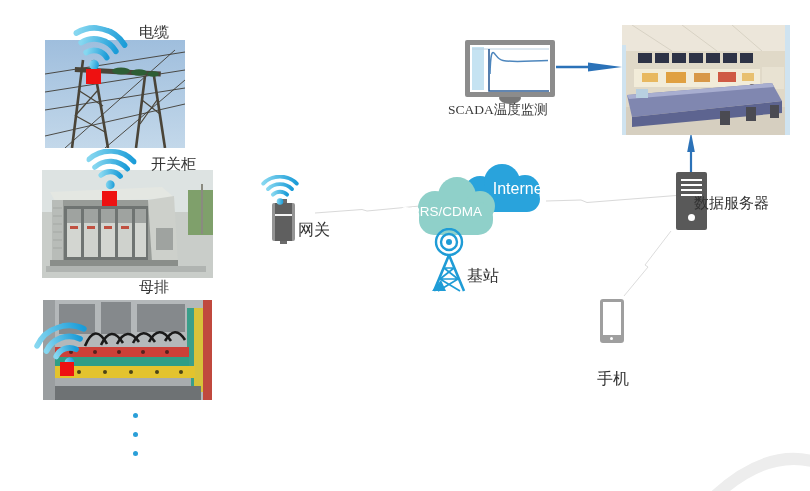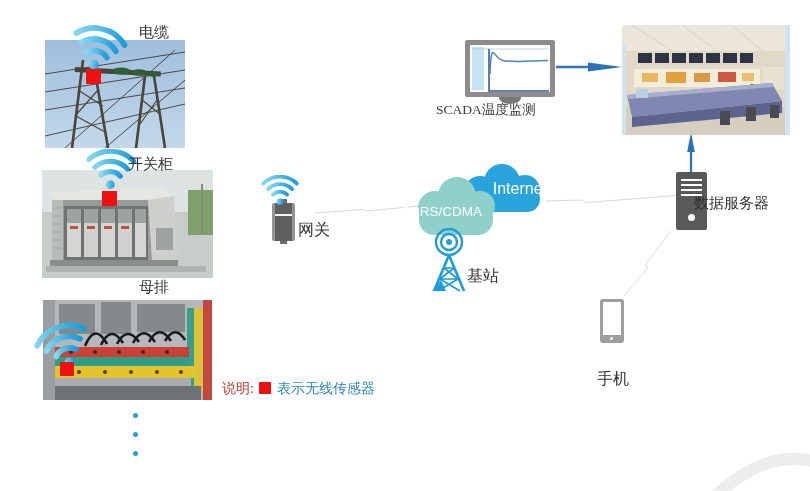--- a/index.html
+++ b/index.html
@@ -108,21 +108,21 @@
       <circle cx="20" cy="29" r="3.6" fill="url(#wifiGrad)"></circle>
       <g stroke="url(#wifiGrad)" stroke-width="4.2" fill="none" stroke-linecap="round">
         <path d="M12.2,21.6 A11,11 0 0 1 27.8,21.6"></path>
         <path d="M6.8,15.4 A18.7,18.7 0 0 1 33.2,15.4"></path>
         <path d="M1.6,9.4 A26,26 0 0 1 38.4,9.4"></path>
       </g>
     </svg>
   </div>
   <div class="sensor" style="left:86px;top:69px;width:15px;height:15px"></div>
 
-  <div class="label" style="left:128px;top:155px">开关柜</div>
+  <div class="label" style="left:151px;top:155px">开关柜</div>
 
   <div class="photo" style="left:42px;top:170px;width:171px;height:108px">
     <svg width="171" height="108" viewBox="0 0 171 108">
       <rect width="171" height="108" fill="#c9cdc9"></rect>
       <rect x="0" y="0" width="171" height="42" fill="#dde3e2"></rect>
       <rect x="146" y="20" width="25" height="45" fill="#7fa06b"></rect>
       <line x1="160" y1="14" x2="160" y2="64" stroke="#8a8a80" stroke-width="2"></line>
       <polygon points="8,22 120,17 133,28 14,33" fill="#e4e7e2"></polygon>
       <rect x="10" y="30" width="114" height="63" fill="#989c98"></rect>
       <rect x="10" y="30" width="11" height="63" fill="#b8bcb8"></rect>
@@ -225,23 +225,20 @@
         <path d="M1.6,9.4 A26,26 0 0 1 38.4,9.4"></path>
       </g>
     </svg>
   </div>
   <div class="sensor" style="left:60px;top:362px;width:14px;height:14px"></div>
 
   <div class="dot" style="left:133px;top:413px"></div>
   <div class="dot" style="left:133px;top:432px"></div>
   <div class="dot" style="left:133px;top:451px"></div>
 
-  <div id="legend">
-    <span class="lg-title">说明:</span><span class="lg-square"></span><span class="lg-text">表示无线传感器</span>
-  </div>
 
   <div class="wifi" style="left:261px;top:175px;width:38px;height:31px">
     <svg width="38" height="31" viewBox="0 0 40 34">
       <circle cx="20" cy="29" r="3.6" fill="url(#wifiGrad)"></circle>
       <g stroke="url(#wifiGrad)" stroke-width="4.2" fill="none" stroke-linecap="round">
         <path d="M12.2,21.6 A11,11 0 0 1 27.8,21.6"></path>
         <path d="M6.8,15.4 A18.7,18.7 0 0 1 33.2,15.4"></path>
         <path d="M1.6,9.4 A26,26 0 0 1 38.4,9.4"></path>
       </g>
     </svg>
@@ -284,21 +281,21 @@
 
   <svg class="abs" style="left:465px;top:40px;z-index:4" width="90" height="64" viewBox="0 0 90 64">
     <ellipse cx="45" cy="58" rx="11" ry="6" fill="#777"></ellipse>
     <rect x="0" y="0" width="90" height="57" rx="2" fill="#8c8c8c"></rect>
     <rect x="5" y="5" width="80" height="47" fill="#fff"></rect>
     <rect x="7" y="7" width="12" height="43" fill="#c5e3f2"></rect>
     <line x1="7" y1="9" x2="84" y2="9" stroke="#b9cfe0" stroke-width="1"></line>
     <path d="M24,9 L24,51 L84,51" stroke="#2f5f98" stroke-width="1.6" fill="none"></path>
     <path d="M25,34 C25.5,14 27,11 29,13 C31,15 33,19.5 38,20.5 C48,22.5 62,21 83,20.5" stroke="#4d86bd" stroke-width="1.5" fill="none"></path>
   </svg>
-  <div class="label" style="left:436px;top:101px;width:100px;text-align:center;font-size:13.5px;color:#3a3a3a">SCADA温度监测</div>
+  <div class="label" style="left:448px;top:101px;width:100px;text-align:center;font-size:13.5px;color:#3a3a3a">SCADA温度监测</div>
 
   <div class="photo" style="left:622px;top:25px;width:168px;height:110px">
     <svg width="168" height="110" viewBox="0 0 168 110">
       <rect width="168" height="110" fill="#e0d9c8"></rect>
       <rect x="0" y="0" width="168" height="26" fill="#ece6da"></rect>
       <g stroke="#d8d2c4" stroke-width="1">
         <line x1="10" y1="0" x2="50" y2="26"></line>
           <line x1="60" y1="0" x2="95" y2="26"></line>
         <line x1="110" y1="0" x2="140" y2="26"></line>
       </g>

